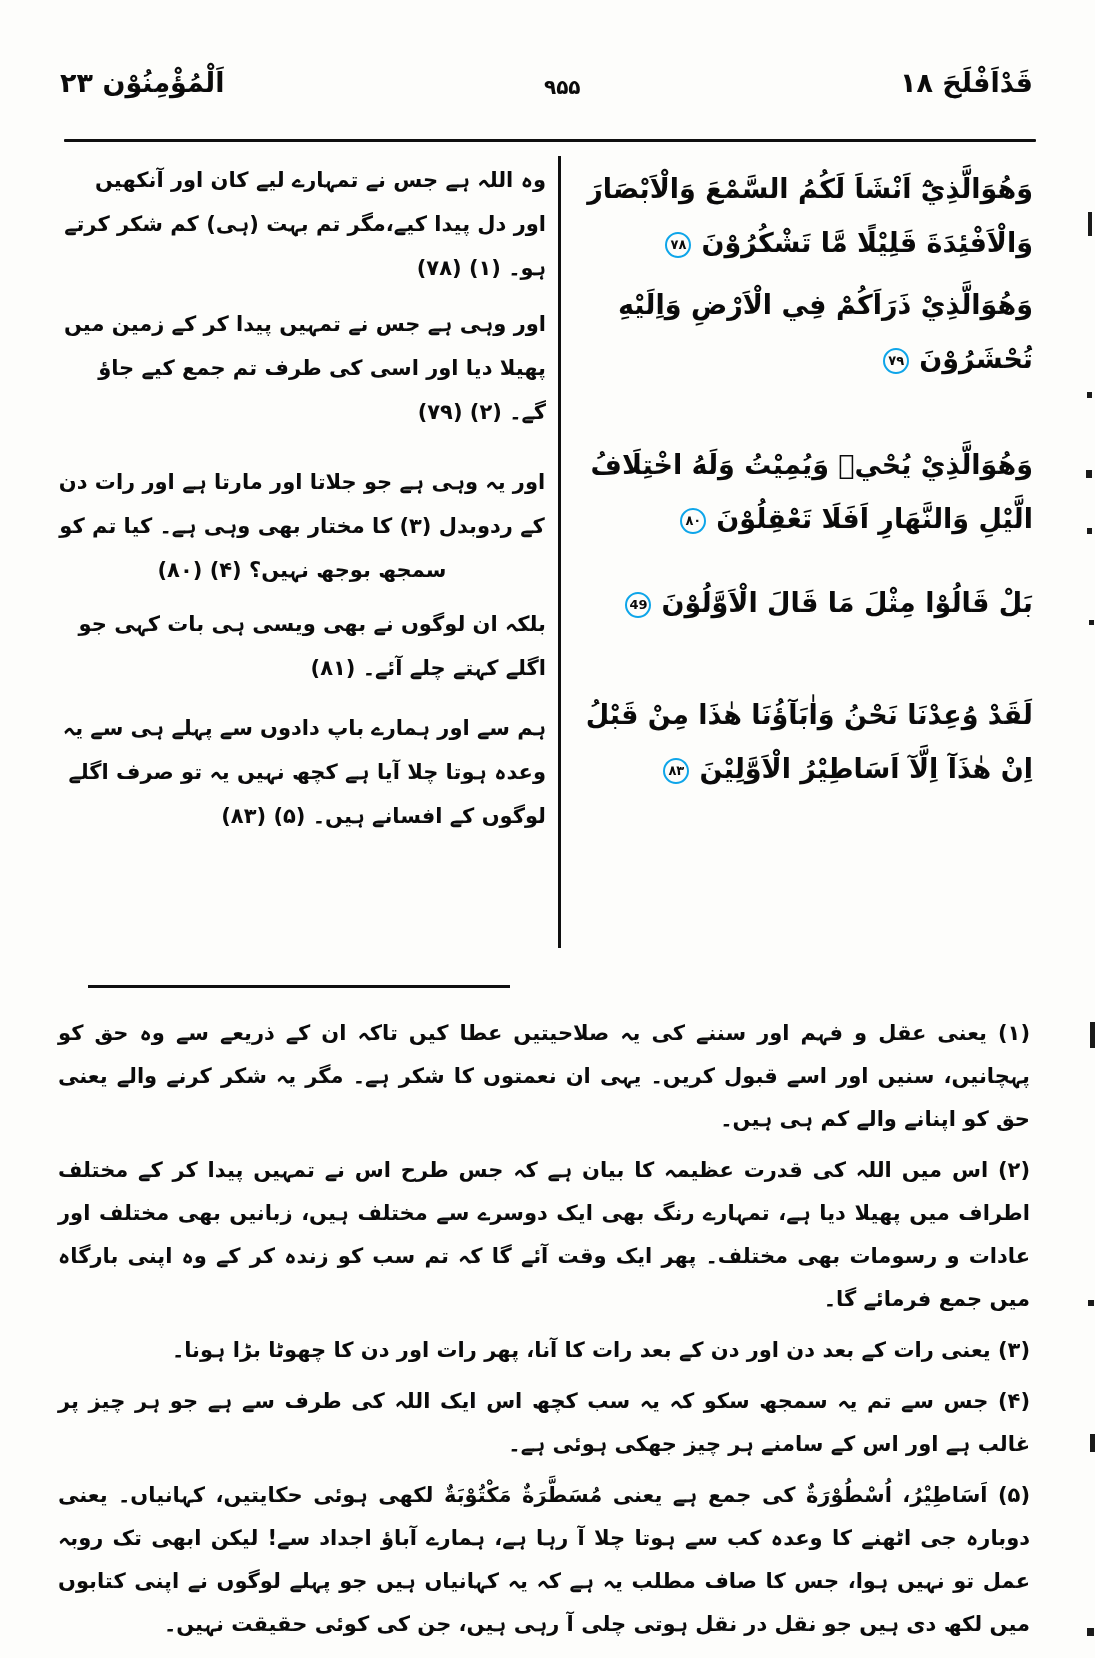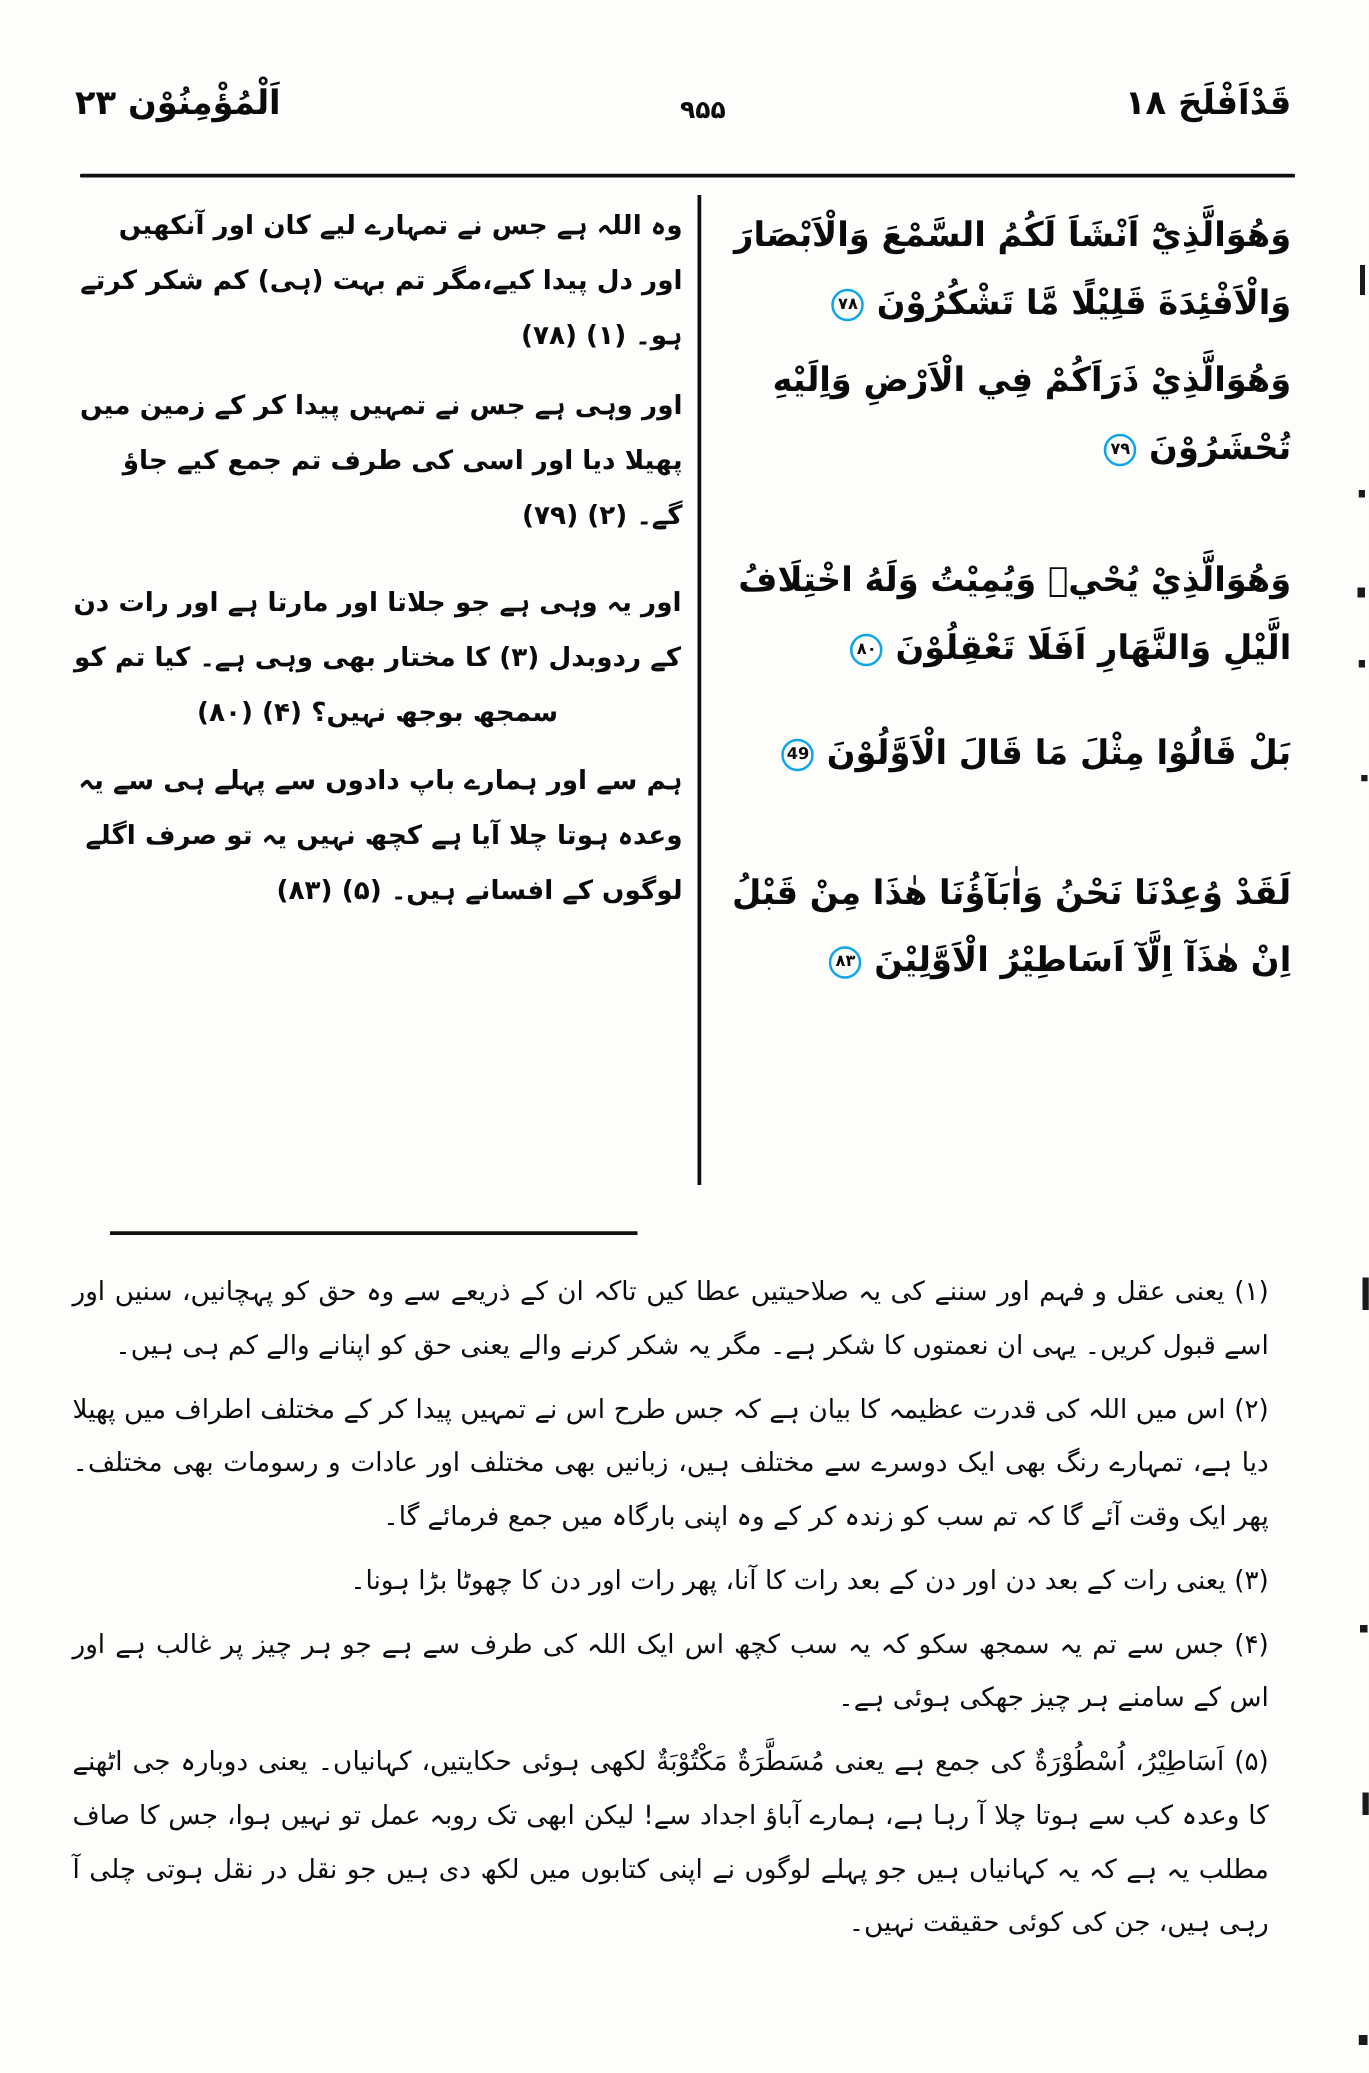--- a/index.html
+++ b/index.html
@@ -89,22 +89,22 @@
   .fn-rule{
     position:absolute;top:985px;left:88px;width:422px;height:3px;
     background:#101010;
   }
   
   .footnotes{
     position:absolute;top:1012px;right:64px;left:58px;
     direction:rtl;
   }
   .fn{
-    margin:0 16px 8px 0;
-    font-size:21px;font-weight:normal;
+    margin:0 1px 8px 0;
+    font-size:21px;font-weight:bold;
     line-height:43px;
     text-align:justify;text-align-last:right;
     direction:rtl;
   }
   
   .artifact{position:absolute;background:#1a1a1a;}
   .a1{left:1088px;top:212px;width:4px;height:24px;}
   .a2{left:1087px;top:392px;width:5px;height:6px;}
   .a3{left:1086px;top:470px;width:6px;height:8px;}
   .a4{left:1087px;top:528px;width:5px;height:6px;}
@@ -136,20 +136,21 @@
       <p class="verse v3"><span>بَلْ قَالُوْا مِثْلَ مَا قَالَ الْاَوَّلُوْنَ</span><span class="ayah">49</span></p>
       <p class="verse v5"><span>لَقَدْ وُعِدْنَا نَحْنُ وَاٰبَآؤُنَا هٰذَا مِنْ قَبْلُ اِنْ هٰذَآ اِلَّآ اَسَاطِيْرُ الْاَوَّلِيْنَ</span><span class="ayah">٨٣</span></p>
     </div>
 
     <div class="col-divider"></div>
 
     <div class="urdu-col">
       <p class="upara p0">وہ اللہ ہے جس نے تمہارے لیے کان اور آنکھیں اور دل پیدا کیے،مگر تم بہت (ہی) کم شکر کرتے ہو۔ (۱) (۷۸)</p>
       <p class="upara p1">اور وہی ہے جس نے تمہیں پیدا کر کے زمین میں پھیلا دیا اور اسی کی طرف تم جمع کیے جاؤ گے۔ (۲) (۷۹)</p>
       <p class="upara p2">اور یہ وہی ہے جو جلاتا اور مارتا ہے اور رات دن کے ردوبدل (۳) کا مختار بھی وہی ہے۔ کیا تم کو سمجھ بوجھ نہیں؟ (۴) (۸۰)</p>
+      <p class="upara p3">بلکہ ان لوگوں نے بھی ویسی ہی بات کہی جو اگلے کہتے چلے آئے۔ (۸۱)</p>
       <p class="upara p5">ہم سے اور ہمارے باپ دادوں سے پہلے ہی سے یہ وعدہ ہوتا چلا آیا ہے کچھ نہیں یہ تو صرف اگلے لوگوں کے افسانے ہیں۔ (۵) (۸۳)</p>
     </div>
 
   </div>
 
   <div class="fn-rule"></div>
 
   <div class="footnotes">
     <p class="fn">(۱) یعنی عقل و فہم اور سننے کی یہ صلاحیتیں عطا کیں تاکہ ان کے ذریعے سے وہ حق کو پہچانیں، سنیں اور اسے قبول کریں۔ یہی ان نعمتوں کا شکر ہے۔ مگر یہ شکر کرنے والے یعنی حق کو اپنانے والے کم ہی ہیں۔</p>
     <p class="fn">(۲) اس میں اللہ کی قدرت عظیمہ کا بیان ہے کہ جس طرح اس نے تمہیں پیدا کر کے مختلف اطراف میں پھیلا دیا ہے، تمہارے رنگ بھی ایک دوسرے سے مختلف ہیں، زبانیں بھی مختلف اور عادات و رسومات بھی مختلف۔ پھر ایک وقت آئے گا کہ تم سب کو زندہ کر کے وہ اپنی بارگاہ میں جمع فرمائے گا۔</p>

